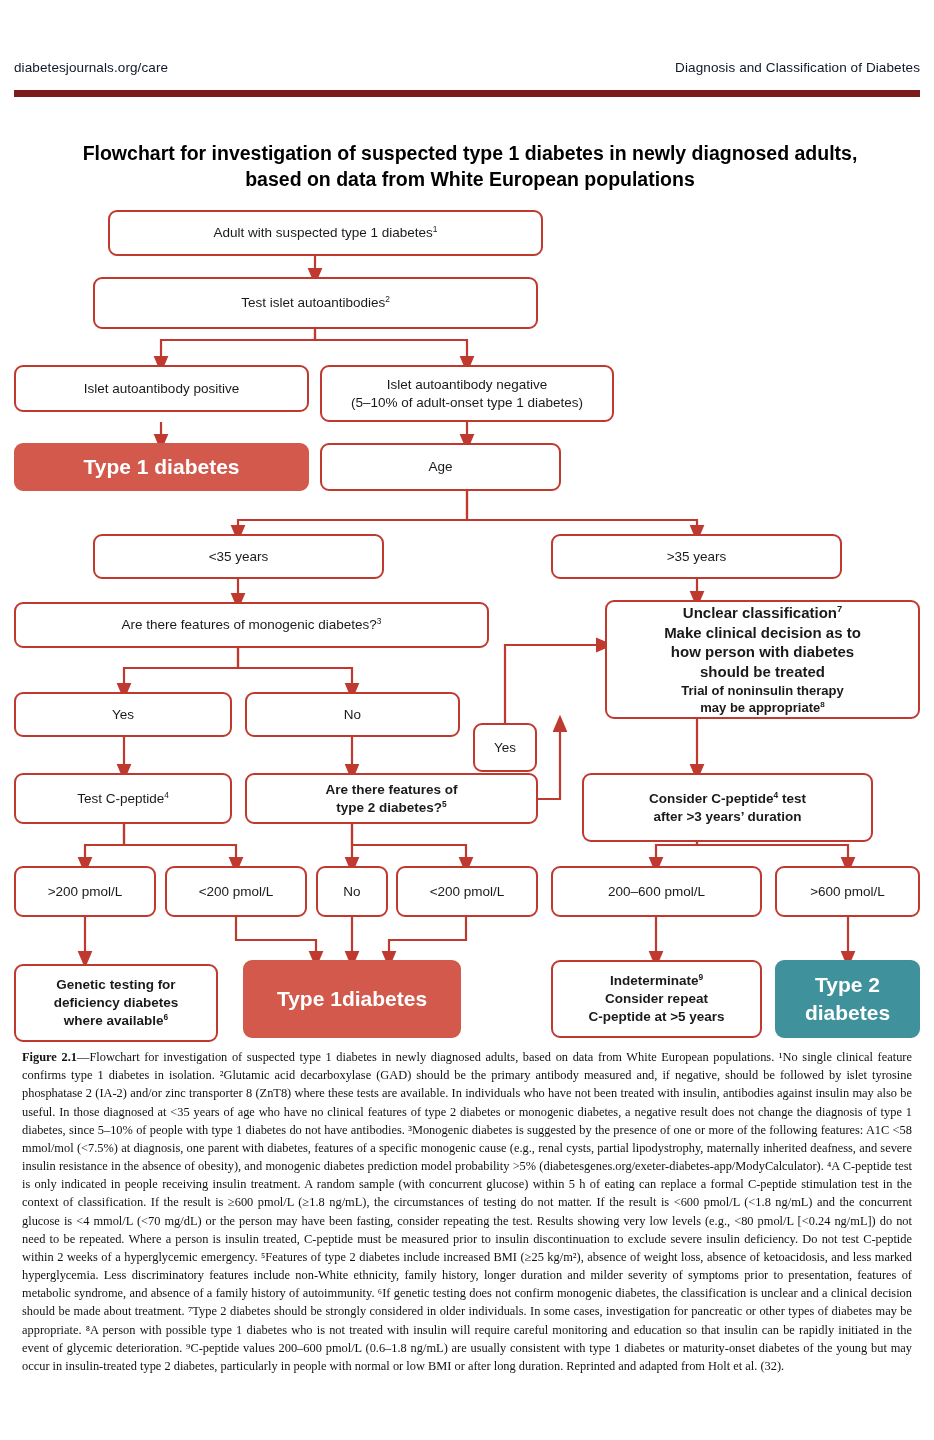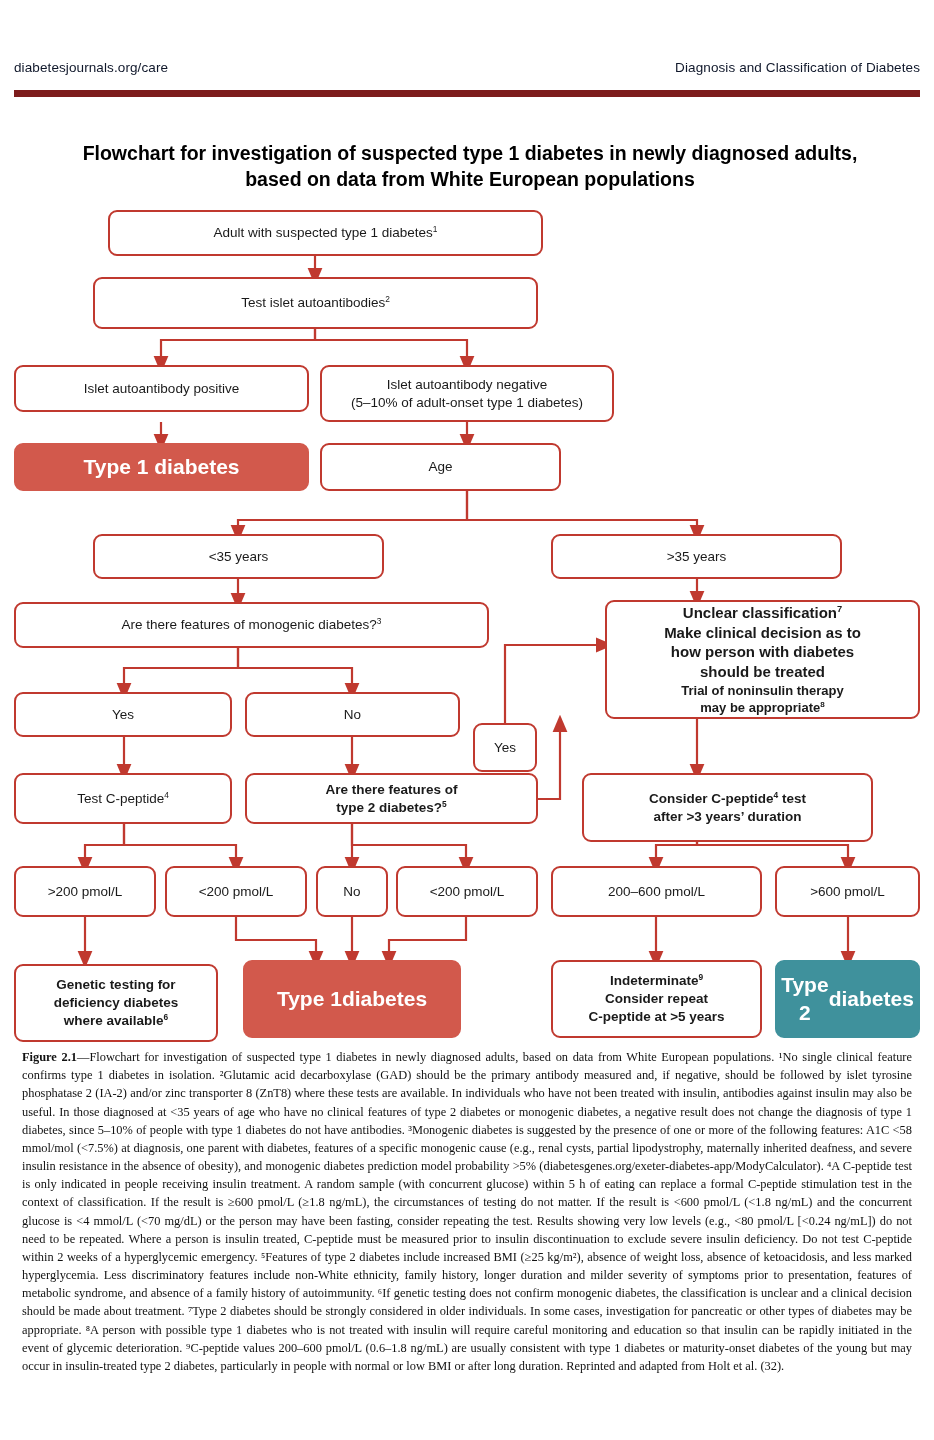--- a/index.html
+++ b/index.html
@@ -304,20 +304,20 @@
 </div>
 
 <div class="node bold" style="left:551px; top:960px; width:211px; height:78px;">
   <span>
     <span class="ln"><span>Indeterminate</span><sup>9</sup></span>
     <span class="ln">Consider repeat</span>
     <span class="ln">C-peptide at &gt;5 years</span>
   </span>
 </div>
 
-<div class="node fill-teal" style="left:775px; top:960px; width:145px; height:78px; flex-direction:row;">
+<div class="node fill-teal" style="left:775px; top:960px; width:145px; height:78px; flex-direction:column;">
   <span class="ln">Type 2</span>
   <span class="ln">diabetes</span>
 </div>
 
 <div class="caption">
   <b>Figure 2.1</b><span>—Flowchart for investigation of suspected type 1 diabetes in newly diagnosed adults, based on data from White European populations. ¹No single clinical feature confirms type 1 diabetes in isolation. ²Glutamic acid decarboxylase (GAD) should be the primary antibody measured and, if negative, should be followed by islet tyrosine phosphatase 2 (IA-2) and/or zinc transporter 8 (ZnT8) where these tests are available. In individuals who have not been treated with insulin, antibodies against insulin may also be useful. In those diagnosed at &lt;35 years of age who have no clinical features of type 2 diabetes or monogenic diabetes, a negative result does not change the diagnosis of type 1 diabetes, since 5–10% of people with type 1 diabetes do not have antibodies. ³Monogenic diabetes is suggested by the presence of one or more of the following features: A1C &lt;58 mmol/mol (&lt;7.5%) at diagnosis, one parent with diabetes, features of a specific monogenic cause (e.g., renal cysts, partial lipodystrophy, maternally inherited deafness, and severe insulin resistance in the absence of obesity), and monogenic diabetes prediction model probability &gt;5% (diabetesgenes.org/exeter-diabetes-app/ModyCalculator). ⁴A C-peptide test is only indicated in people receiving insulin treatment. A random sample (with concurrent glucose) within 5 h of eating can replace a formal C-peptide stimulation test in the context of classification. If the result is ≥600 pmol/L (≥1.8 ng/mL), the circumstances of testing do not matter. If the result is &lt;600 pmol/L (&lt;1.8 ng/mL) and the concurrent glucose is &lt;4 mmol/L (&lt;70 mg/dL) or the person may have been fasting, consider repeating the test. Results showing very low levels (e.g., &lt;80 pmol/L [&lt;0.24 ng/mL]) do not need to be repeated. Where a person is insulin treated, C-peptide must be measured prior to insulin discontinuation to exclude severe insulin deficiency. Do not test C-peptide within 2 weeks of a hyperglycemic emergency. ⁵Features of type 2 diabetes include increased BMI (≥25 kg/m²), absence of weight loss, absence of ketoacidosis, and less marked hyperglycemia. Less discriminatory features include non-White ethnicity, family history, longer duration and milder severity of symptoms prior to presentation, features of metabolic syndrome, and absence of a family history of autoimmunity. ⁶If genetic testing does not confirm monogenic diabetes, the classification is unclear and a clinical decision should be made about treatment. ⁷Type 2 diabetes should be strongly considered in older individuals. In some cases, investigation for pancreatic or other types of diabetes may be appropriate. ⁸A person with possible type 1 diabetes who is not treated with insulin will require careful monitoring and education so that insulin can be rapidly initiated in the event of glycemic deterioration. ⁹C-peptide values 200–600 pmol/L (0.6–1.8 ng/mL) are usually consistent with type 1 diabetes or maturity-onset diabetes of the young but may occur in insulin-treated type 2 diabetes, particularly in people with normal or low BMI or after long duration. Reprinted and adapted from Holt et al. (32).</span>
 </div>
 
 </body></html>

